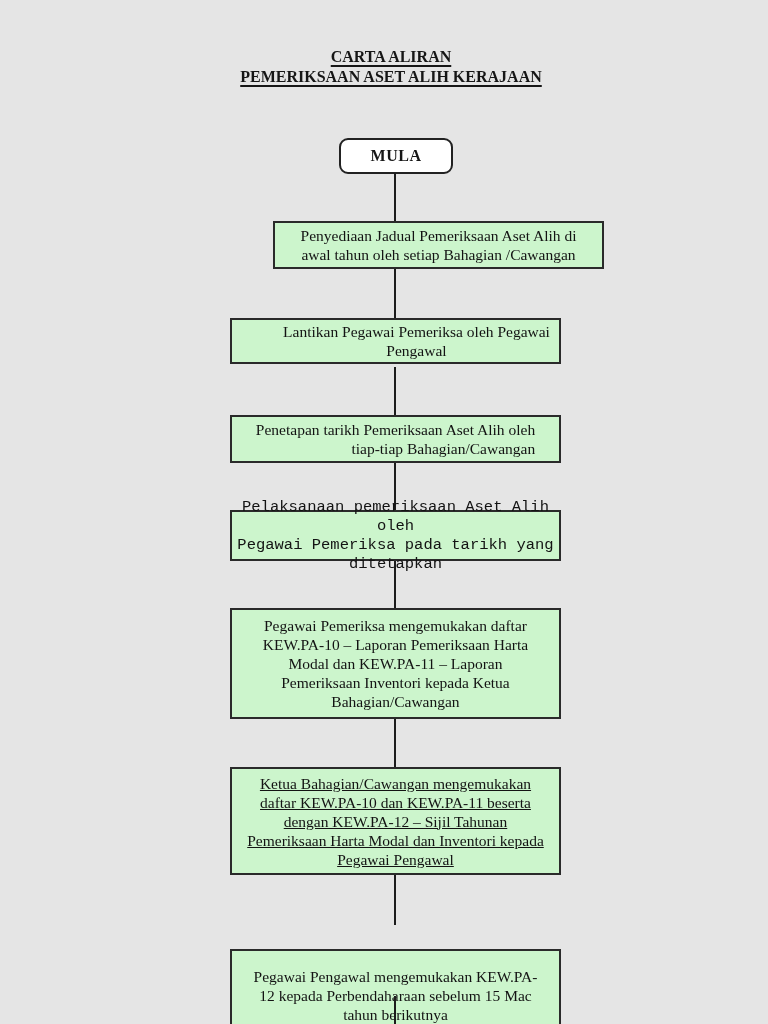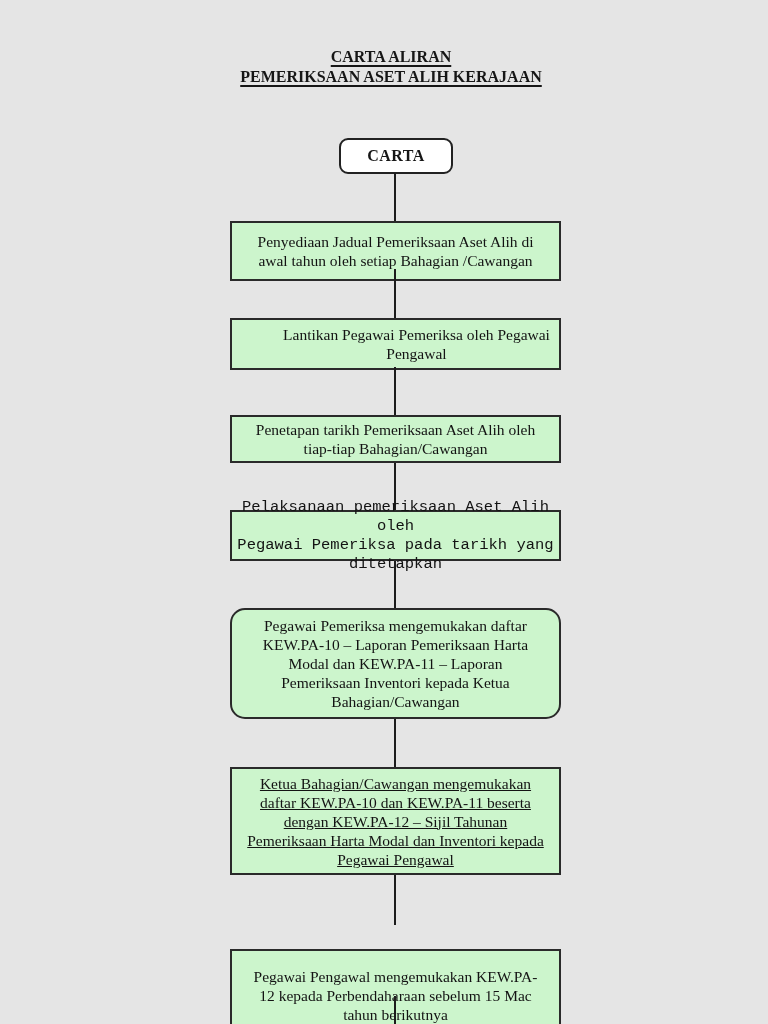--- a/index.html
+++ b/index.html
@@ -75,40 +75,40 @@
   }
   
   #c0 { top: 173px; height: 48px; }
   #c1 { top: 269px; height: 49px; }
   #c2 { top: 367px; height: 49px; }
   #c3 { top: 463px; height: 48px; }
   #c4 { top: 561px; height: 47px; }
   #c5 { top: 719px; height: 49px; }
   #c6 { top: 875px; height: 50px; }
   #c7 { top: 996px; height: 28px; }
-  #b0 { top: 221px; height: 60px; }
-  #b1 { top: 318px; height: 52px; padding-left: 45px; }
-  #b2 { top: 415px; height: 48px; }
+  #b0 { top: 221px; height: 48px; margin-left: 43px; }
+  #b1 { top: 318px; height: 46px; padding-left: 45px; }
+  #b2 { top: 415px; height: 48px; text-align: right; }
   #b3 { top: 510px; height: 51px; font-family: Liberation Mono, monospace; }
-  #b4 { top: 608px; height: 111px; border-radius: 15px; }
+  #b4 { top: 608px; height: 111px; }
   #b5 { top: 767px; height: 108px; text-decoration: underline; }
   #b6 { top: 925px; height: 93px; margin-top: 24px; }
 </style>
 </head>
 <body>
 
 <div class="page">
 
   <div class="doc-title">
     <div class="t-line">CARTA ALIRAN</div>
     <div class="t-line">PEMERIKSAAN ASET ALIH KERAJAAN</div>
   </div>
 
   <div class="terminator">
-    <span>CARTA</span>
+    <span>MULA</span>
   </div>
 
   <div id="c0" class="connector" style="background: rgb(28, 28, 28);"></div>
   <div id="b0" class="step-box">Penyediaan Jadual Pemeriksaan Aset Alih di
 awal tahun oleh setiap Bahagian /Cawangan</div>
 
   <div id="c1" class="connector" style="background: rgb(28, 28, 28);"></div>
   <div id="b1" class="step-box">Lantikan Pegawai Pemeriksa oleh Pegawai
 Pengawal</div>
 

